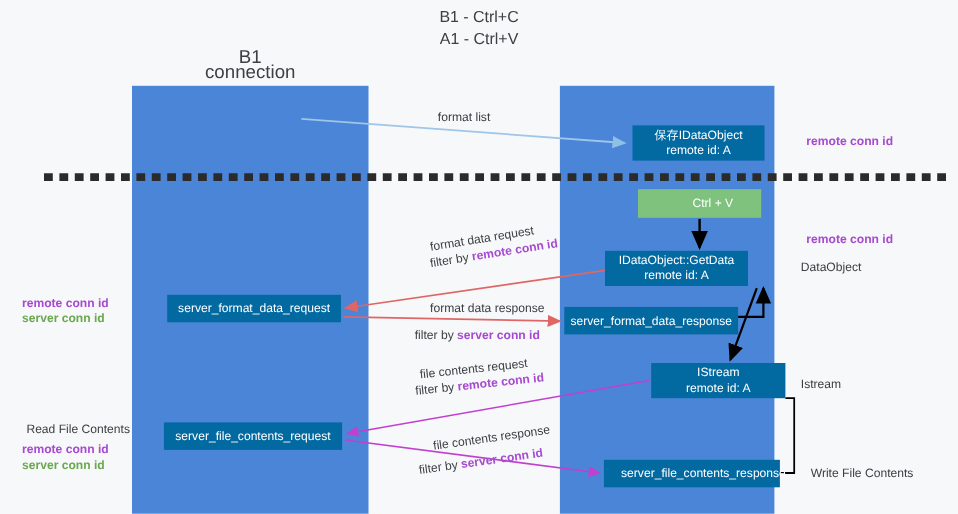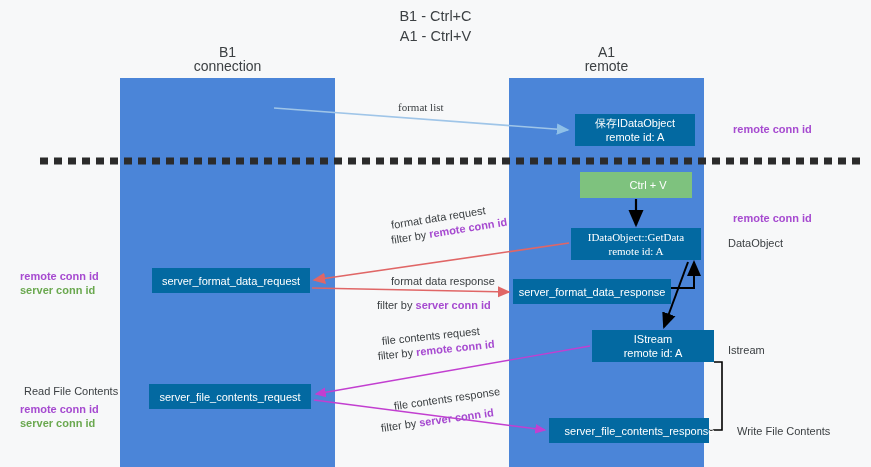--- a/index.html
+++ b/index.html
@@ -19,55 +19,55 @@
   #lane-a1{left:509px;top:78px;width:195px;height:389px;}
 
   
   .toptitle{
     position:absolute;text-align:center;color:#3c4043;
     font-size:14.5px;line-height:20px;white-space:pre;
   }
   #title-main{left:0;top:6px;width:871px;}
   .lanehead{
     position:absolute;text-align:center;color:#3c4043;
-    font-size:14px;line-height:14px;white-space:pre;
+    font-size:17px;line-height:14px;white-space:pre;
   }
   #head-b1{left:120px;top:45px;width:215px;}
   #head-a1{left:509px;top:45px;width:195px;}
 
   
   .node{
     position:absolute;box-sizing:border-box;
     display:flex;align-items:center;justify-content:center;
     text-align:center;color:#ffffff;font-size:11px;line-height:14px;
     padding:2px 4px;white-space:pre-line;
   }
   .green{background:#7ec27e;}
   .orange{background:#0369a1;}
 
   #n-ctrlc{left:161px;top:95px;width:112px;height:27px;}
   #n-ctrlv{left:580px;top:172px;width:112px;height:26px;padding-left:28px;}
   #n-idataobject{left:575px;top:114px;width:120px;height:32px;}
-  #n-getdata{left:571px;top:228px;width:130px;height:32px;font-family:Liberation Serif, serif;}
+  #n-getdata{left:550px;top:228px;width:130px;height:32px;}
   #n-istream{left:592px;top:330px;width:122px;height:32px;}
   #n-sfdreq{left:152px;top:268px;width:158px;height:25px;}
   #n-sfdres{left:513px;top:279px;width:158px;height:25px;}
   #n-sfcreq{left:149px;top:384px;width:162px;height:25px;}
   #n-sfcres{left:549px;top:418px;width:160px;height:25px;padding-left:25px;}
 
   
   .lbl{position:absolute;font-size:11px;line-height:15px;color:#3c4043;white-space:pre;}
   .lbl.purple{color:#a64ad0;font-weight:bold;}
   .lbl.green-t{color:#6aa84f;font-weight:bold;}
   .lbl .purple{color:#a64ad0;font-weight:bold;}
   .rot-a{transform:rotate(-9deg);transform-origin:left top;}
   .rot-b{transform:rotate(-6deg);transform-origin:left top;}
   .rot-c{transform:rotate(-8deg);transform-origin:left top;}
 
-  #t-formatlist{left:398px;top:100px;font-family:Liberation Serif, serif;}
+  #t-formatlist{left:398px;top:100px;}
   #t-rci-1{left:733px;top:122px;}
   #t-rci-2{left:733px;top:211px;}
   #t-dataobject{left:728px;top:236px;}
   #t-istream-lbl{left:728px;top:343px;}
   #t-writefc{left:737px;top:424px;}
 
   #t-fdreq{left:390px;top:218px;}
   #t-fdreq2{left:390px;top:233px;}
   #t-fdres{left:391px;top:274px;}
   #t-fdres2{left:377px;top:298px;}
@@ -125,22 +125,20 @@
 
     <line x1="314" y1="400" x2="545" y2="430" stroke="#c23fd0" stroke-width="1.4" marker-end="url(#ar-mag)"></line>
 
     <path d="M709,430 L722,430 L722,362 L714,362" stroke="#000000" stroke-width="1.6" fill="none"></path>
   </svg>
 
   <div class="toptitle" id="title-main">B1 - Ctrl+C
 A1 - Ctrl+V</div>
   <div class="lanehead" id="head-b1">B1
 connection</div>
-  <div class="lanehead" id="head-a1">A1
-remote</div>
 
   <div class="node green" id="n-ctrlv">Ctrl + V</div>
   <div class="node orange" id="n-idataobject">保存IDataObject
 remote id: A</div>
   <div class="node orange" id="n-getdata">IDataObject::GetData
 remote id: A</div>
   <div class="node orange" id="n-istream">IStream
 remote id: A</div>
   <div class="node orange" id="n-sfdres">server_format_data_response</div>
   <div class="node orange" id="n-sfdreq">server_format_data_request</div>

